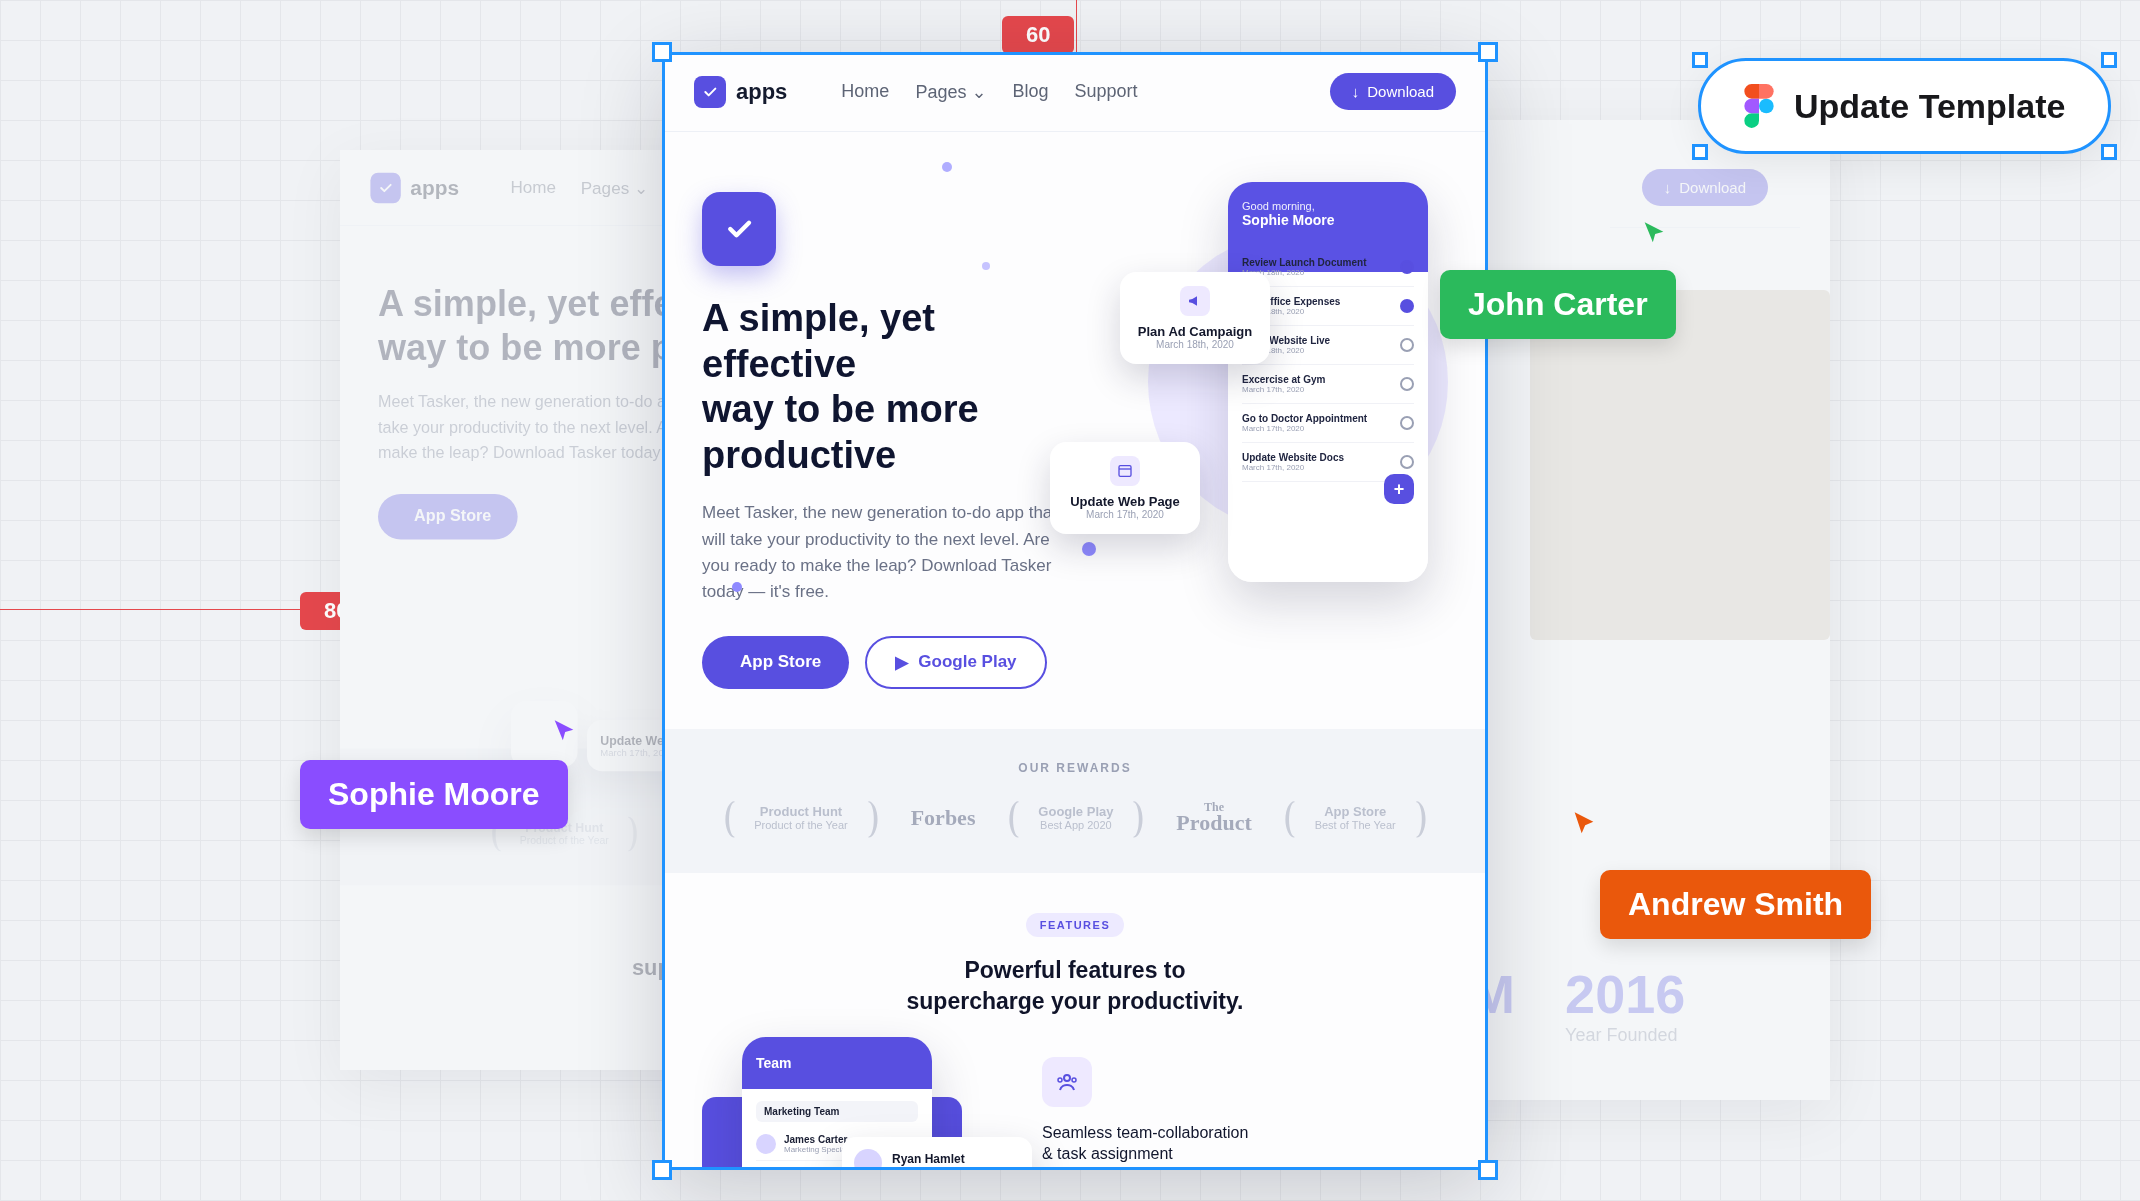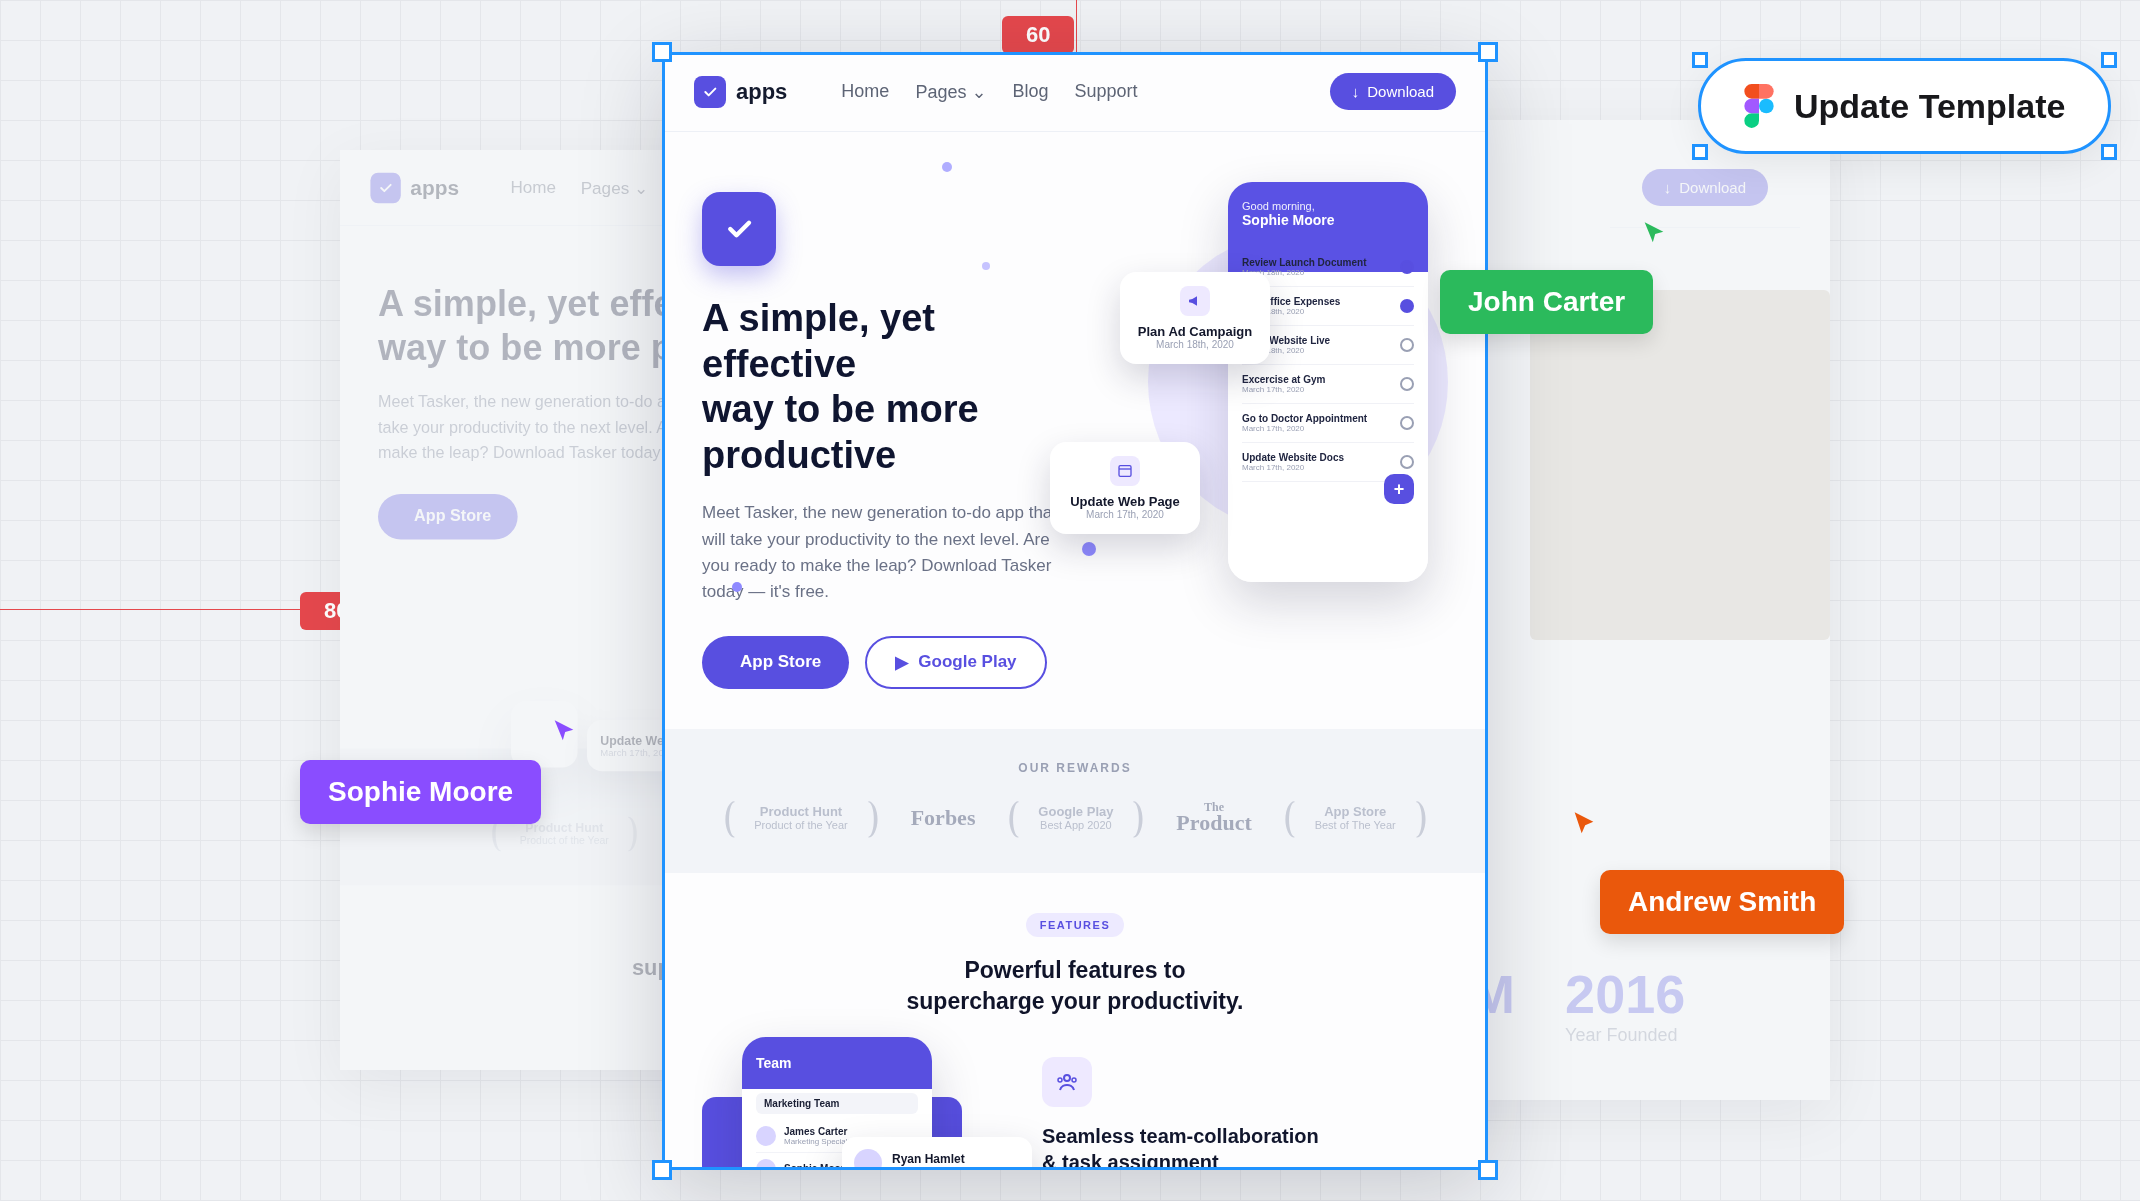--- a/index.html
+++ b/index.html
@@ -119,21 +119,21 @@
 
 .cursor-chip {
   position: absolute;
   z-index: 200;
 }
 .cursor-chip .cur {
   width: 28px; height: 28px;
 }
 .cursor-chip .chip {
   color: #fff;
-  font-size: 28px;
+  font-size: 32px;
   font-weight: 700;
   padding: 16px 28px;
   border-radius: 10px;
   white-space: nowrap;
   box-shadow: 0 8px 20px rgba(0,0,0,0.12);
 }
 .chip-purple { background: #8a4dff; }
 .chip-green { background: #2bba5c; }
 .chip-orange { background: #ea580c; }
 
@@ -215,29 +215,29 @@
 .laurel{display:flex;align-items:center;gap:8px}
 .laurel::before,.laurel::after{content:"❨";font-size:40px;color:#c6cad6;transform:scaleX(.5)}
 .laurel::after{content:"❩"}
 .section-features{padding:40px;text-align:center}
 .pill-tag{display:inline-block;background:#edeaff;color:#584fe0;font-size:11px;font-weight:700;letter-spacing:1.5px;padding:6px 14px;border-radius:20px;margin-bottom:18px}
 .feat-title{font-size:23px;font-weight:800;color:#10142a;line-height:1.35;margin-bottom:40px}
 .feat-body{display:flex;gap:40px;align-items:flex-start;text-align:left}
 .feat-left{position:relative;width:300px;height:260px}
 .feat-left .block{position:absolute;top:40px;left:0;width:260px;height:220px;background:#584fe0;border-radius:14px}
 .team-phone{position:absolute;top:-20px;left:40px;width:190px;height:300px;background:#fff;border-radius:24px;box-shadow:0 20px 50px rgba(30,30,60,.18);padding:14px}
-.team-phone .thead{background:#584fe0;color:#fff;margin:-14px -14px 4px;padding:18px 14px;border-radius:24px 24px 0 0;font-size:14px;font-weight:700}
+.team-phone .thead{background:#584fe0;color:#fff;margin:-14px -14px 12px;padding:18px 14px;border-radius:24px 24px 0 0;font-size:14px;font-weight:700}
 .team-section-label{font-size:10px;font-weight:700;color:#1a1f34;background:#f3f4f9;padding:5px 8px;border-radius:6px;margin-bottom:6px}
 .member{display:flex;align-items:center;gap:8px;padding:6px 0;border-bottom:1px solid #f2f3f8;font-size:10px;color:#1a1f34;font-weight:600}
 .member .av{width:20px;height:20px;border-radius:50%;background:#d8d4ff}
 .member .role{font-size:8px;font-weight:400;color:#9aa0b4;display:block}
 .member-pop{position:absolute;top:80px;left:140px;width:190px;background:#fff;border-radius:14px;box-shadow:0 18px 40px rgba(30,30,60,.22);padding:12px;display:flex;align-items:flex-start;gap:10px}
 .feat-right{flex:1}
 .feat-right .ico{width:50px;height:50px;border-radius:12px;background:#eee9ff;display:flex;align-items:center;justify-content:center;color:#584fe0;margin-bottom:16px}
-.feat-right h3{font-size:20px;font-weight:700;color:#11162d;line-height:1.3;margin-bottom:18px}
+.feat-right h3{font-size:16px;font-weight:400;color:#11162d;line-height:1.3;margin-bottom:18px}
 
 
 .artboard-left .scale{transform:scale(.95);transform-origin:top left;width:106%}
 
 
 .ab-r-inner{padding:30px 30px 0;color:#40465c;font-size:18px}
 .ab-r-stats{display:flex;gap:50px;margin-top:400px}
 .stat .v{font-size:54px;font-weight:800;color:#5e5ee6}
 .stat .l{font-size:18px;color:#8a90a4}
 .ab-r-img{width:100%;height:250px;background:#e6dccf;margin-top:30px;border-radius:6px}

